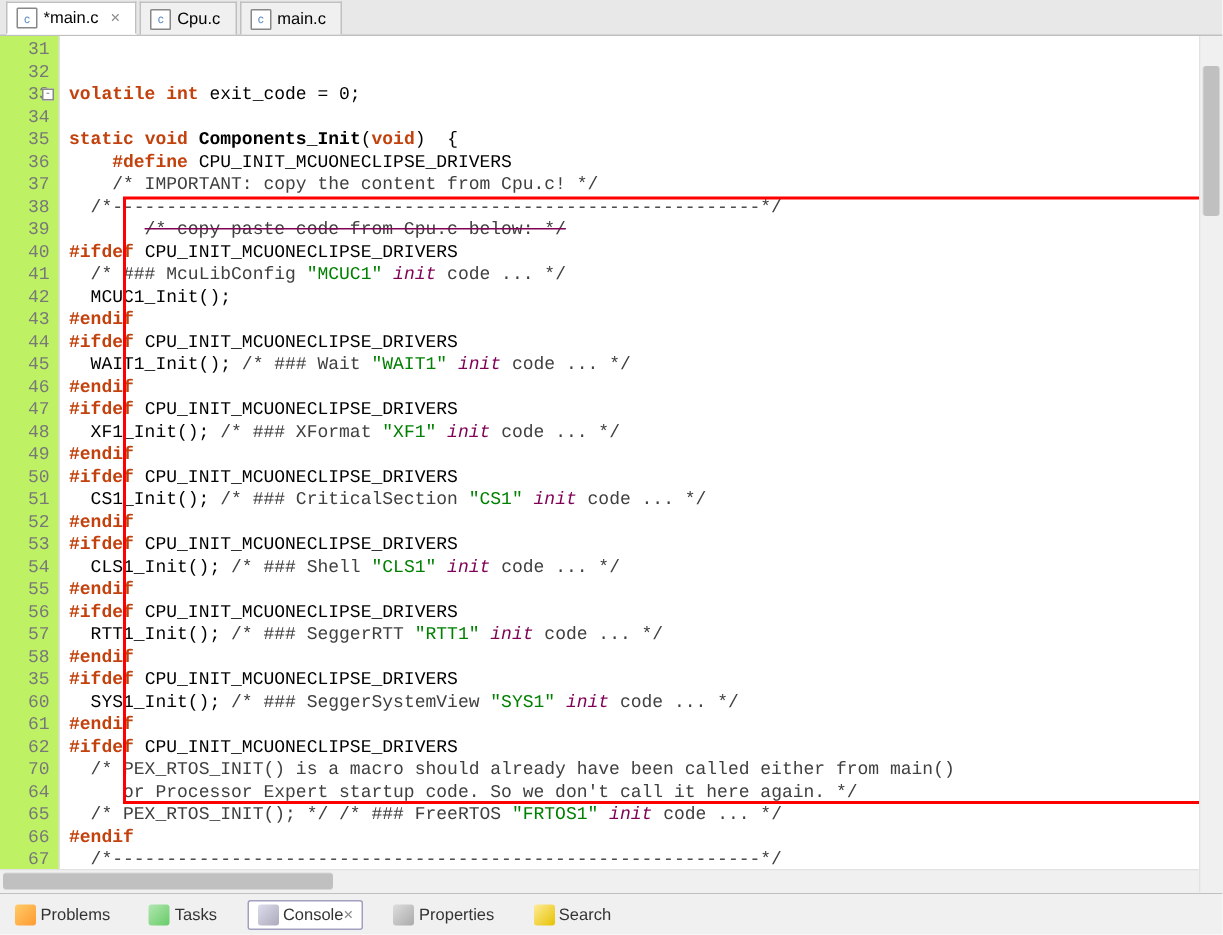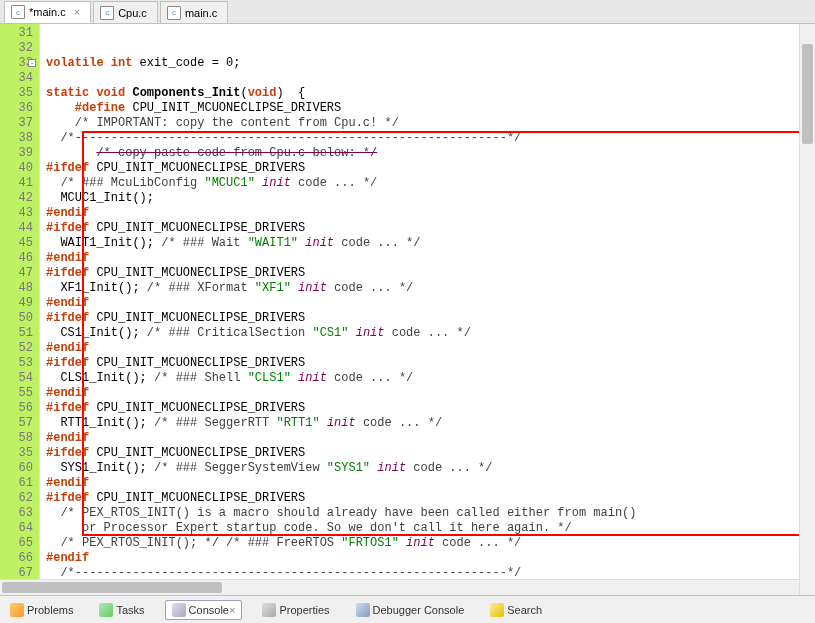--- a/index.html
+++ b/index.html
@@ -91,21 +91,21 @@
         <div class="ln">53</div>
         <div class="ln">54</div>
         <div class="ln">55</div>
         <div class="ln">56</div>
         <div class="ln">57</div>
         <div class="ln">58</div>
         <div class="ln">35</div>
         <div class="ln">60</div>
         <div class="ln">61</div>
         <div class="ln">62</div>
-        <div class="ln">63</div>
+        <div class="ln">70</div>
         <div class="ln">64</div>
         <div class="ln">65</div>
         <div class="ln">66</div>
         <div class="ln">67</div>
         <div class="ln">68<span class="fold-marker">-</span></div>
       </div>
     <div class="code-body" id="codebody">
       <div class="code-line"><span class="kw">volatile</span> <span class="kw">int</span> exit_code = 0;</div><div class="code-line"></div><div class="code-line"><span class="kw">static</span> <span class="kw">void</span> <span class="fn">Components_Init</span>(<span class="kw">void</span>)  {</div><div class="code-line">    <span class="kw">#define</span> CPU_INIT_MCUONECLIPSE_DRIVERS</div><div class="code-line">    <span class="cm">/* IMPORTANT: copy the content from Cpu.c! */</span></div><div class="code-line">  <span class="cm">/*------------------------------------------------------------*/</span></div><div class="code-line">  <span class="cm striked">/* copy paste code from Cpu.c below: */</span></div><div class="code-line"><span class="kw">#ifdef</span> CPU_INIT_MCUONECLIPSE_DRIVERS</div><div class="code-line">  <span class="cm">/* ### McuLibConfig </span><span class="st">"MCUC1"</span><span class="cm"> </span><span class="kw-it">init</span><span class="cm"> code ... */</span></div><div class="code-line">  MCUC1_Init();</div><div class="code-line"><span class="kw">#endif</span></div><div class="code-line"><span class="kw">#ifdef</span> CPU_INIT_MCUONECLIPSE_DRIVERS</div><div class="code-line">  WAIT1_Init(); <span class="cm">/* ### Wait </span><span class="st">"WAIT1"</span><span class="cm"> </span><span class="kw-it">init</span><span class="cm"> code ... */</span></div><div class="code-line"><span class="kw">#endif</span></div><div class="code-line"><span class="kw">#ifdef</span> CPU_INIT_MCUONECLIPSE_DRIVERS</div><div class="code-line">  XF1_Init(); <span class="cm">/* ### XFormat </span><span class="st">"XF1"</span><span class="cm"> </span><span class="kw-it">init</span><span class="cm"> code ... */</span></div><div class="code-line"><span class="kw">#endif</span></div><div class="code-line"><span class="kw">#ifdef</span> CPU_INIT_MCUONECLIPSE_DRIVERS</div><div class="code-line">  CS1_Init(); <span class="cm">/* ### CriticalSection </span><span class="st">"CS1"</span><span class="cm"> </span><span class="kw-it">init</span><span class="cm"> code ... */</span></div><div class="code-line"><span class="kw">#endif</span></div><div class="code-line"><span class="kw">#ifdef</span> CPU_INIT_MCUONECLIPSE_DRIVERS</div><div class="code-line">  CLS1_Init(); <span class="cm">/* ### Shell </span><span class="st">"CLS1"</span><span class="cm"> </span><span class="kw-it">init</span><span class="cm"> code ... */</span></div><div class="code-line"><span class="kw">#endif</span></div><div class="code-line"><span class="kw">#ifdef</span> CPU_INIT_MCUONECLIPSE_DRIVERS</div><div class="code-line">  RTT1_Init(); <span class="cm">/* ### SeggerRTT </span><span class="st">"RTT1"</span><span class="cm"> </span><span class="kw-it">init</span><span class="cm"> code ... */</span></div><div class="code-line"><span class="kw">#endif</span></div><div class="code-line"><span class="kw">#ifdef</span> CPU_INIT_MCUONECLIPSE_DRIVERS</div><div class="code-line">  SYS1_Init(); <span class="cm">/* ### SeggerSystemView </span><span class="st">"SYS1"</span><span class="cm"> </span><span class="kw-it">init</span><span class="cm"> code ... */</span></div><div class="code-line"><span class="kw">#endif</span></div><div class="code-line"><span class="kw">#ifdef</span> CPU_INIT_MCUONECLIPSE_DRIVERS</div><div class="code-line">  <span class="cm">/* PEX_RTOS_INIT() is a macro should already have been called either from main()</span></div><div class="code-line">     <span class="cm">or Processor Expert startup code. So we don't call it here again. */</span></div><div class="code-line">  <span class="cm">/* PEX_RTOS_INIT(); */</span> <span class="cm">/* ### FreeRTOS </span><span class="st">"FRTOS1"</span><span class="cm"> </span><span class="kw-it">init</span><span class="cm"> code ... */</span></div><div class="code-line"><span class="kw">#endif</span></div><div class="code-line">  <span class="cm">/*------------------------------------------------------------*/</span></div><div class="code-line">}</div><div class="code-line"></div><div class="red-box"></div>
     </div>
   </div>
@@ -129,20 +129,16 @@
     <div class="btab active">
       <span class="bicon bi-console"></span>
       <span>Console</span>
       <span style="color: rgb(136, 136, 136);"> ×</span>
     </div>
     <div class="btab">
       <span class="bicon bi-props"></span>
       <span>Properties</span>
     </div>
     <div class="btab">
-      <span class="bicon bi-debug"></span>
-      <span>Debugger Console</span>
-    </div>
-    <div class="btab">
       <span class="bicon bi-search"></span>
       <span>Search</span>
     </div>
   </div>
 
 </body></html>

